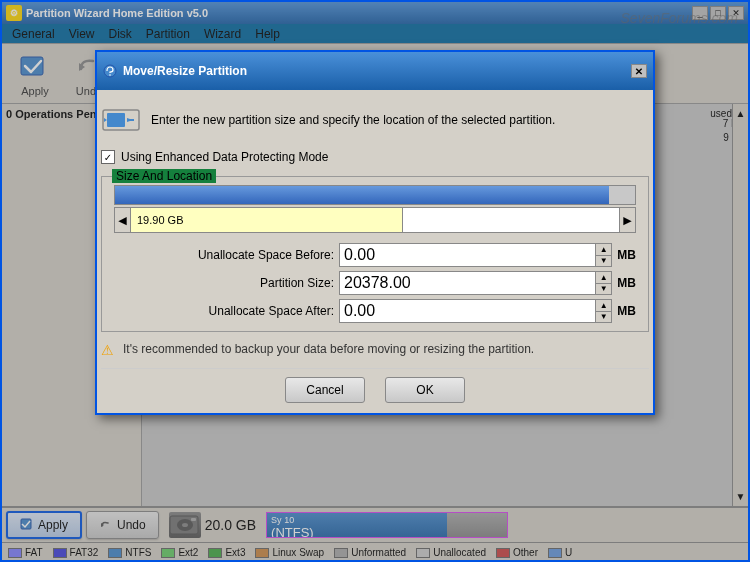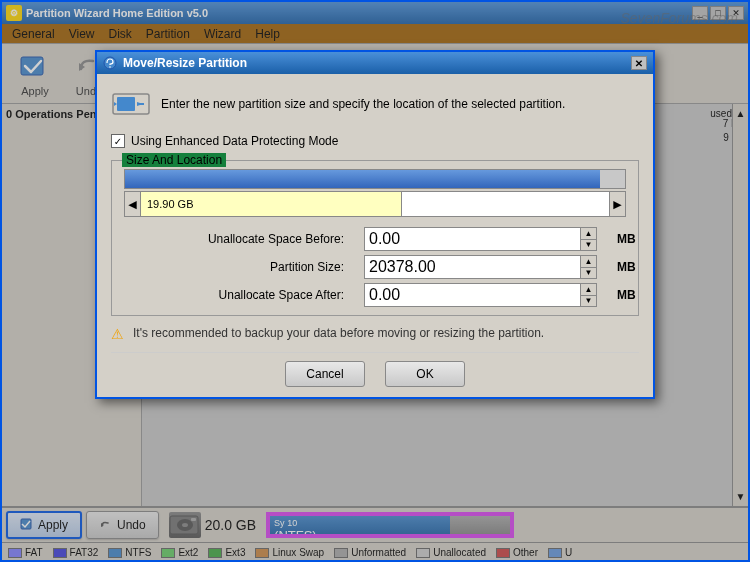--- a/index.html
+++ b/index.html
@@ -72,21 +72,21 @@
       position: absolute;
       top: 8px;
       right: 10px;
       color: rgba(100,100,100,0.5);
       font-size: 14px;
       font-style: italic;
     }
 
     
     .menu-bar {
-      background: #a16207;
+      background: #0369a1;
       height: 20px;
       display: flex;
       align-items: center;
       padding: 0 4px;
       border-bottom: 1px solid #999;
       gap: 2px;
     }
     .menu-item {
       padding: 2px 6px;
       font-size: 12px;
@@ -221,21 +221,21 @@
       align-items: center;
       justify-content: center;
       color: white;
       font-size: 8px;
     }
 
     
     .partition-bar-bottom {
       display: flex;
       height: 26px;
-      border: 4px solid #d946ef;
+      border: 1px solid #d946ef;
       overflow: hidden;
     }
     .partition-ntfs {
       background: linear-gradient(to bottom, #4488cc, #2266aa);
       width: 180px;
       display: flex;
       flex-direction: column;
       padding: 2px 4px;
       color: white;
       font-size: 9px;
@@ -259,21 +259,21 @@
 
     
     .dialog {
       width: 560px;
       background: #d4d0c8;
       border: 2px solid #0054e3;
       box-shadow: 4px 4px 10px rgba(0,0,0,0.5);
     }
     .dialog-title-bar {
       background: linear-gradient(to bottom, #4a90d9, #1a5fa8);
-      height: 22px;
+      height: 38px;
       display: flex;
       align-items: center;
       justify-content: space-between;
       padding: 0 6px;
       color: white;
       font-size: 12px;
       font-weight: bold;
     }
     .dialog-close-btn {
       width: 16px;
@@ -281,21 +281,21 @@
       background: #c0c0c0;
       border: 1px solid #888;
       font-size: 10px;
       display: flex;
       align-items: center;
       justify-content: center;
       cursor: pointer;
       color: #000;
     }
     .dialog-body {
-      padding: 10px 14px;
+      padding: 10px 4px;
       border-radius: 7px;
     }
 
     
     .dialog-header {
       display: flex;
       align-items: center;
       gap: 10px;
       margin-bottom: 10px;
     }
@@ -361,21 +361,21 @@
     .viz-filled {
       height: 100%;
       background: linear-gradient(to bottom, #6699dd, #3366bb);
       width: 95%;
     }
 
     
     .form-grid {
       display: grid;
       grid-template-columns: 160px 1fr auto;
-      gap: 4px 20px;
+      gap: 4px 5px;
       align-items: center;
       margin-left: 60px;
     }
     .form-label {
       text-align: right;
       font-size: 12px;
       color: #000;
     }
     .form-input-wrap {
       display: flex;

